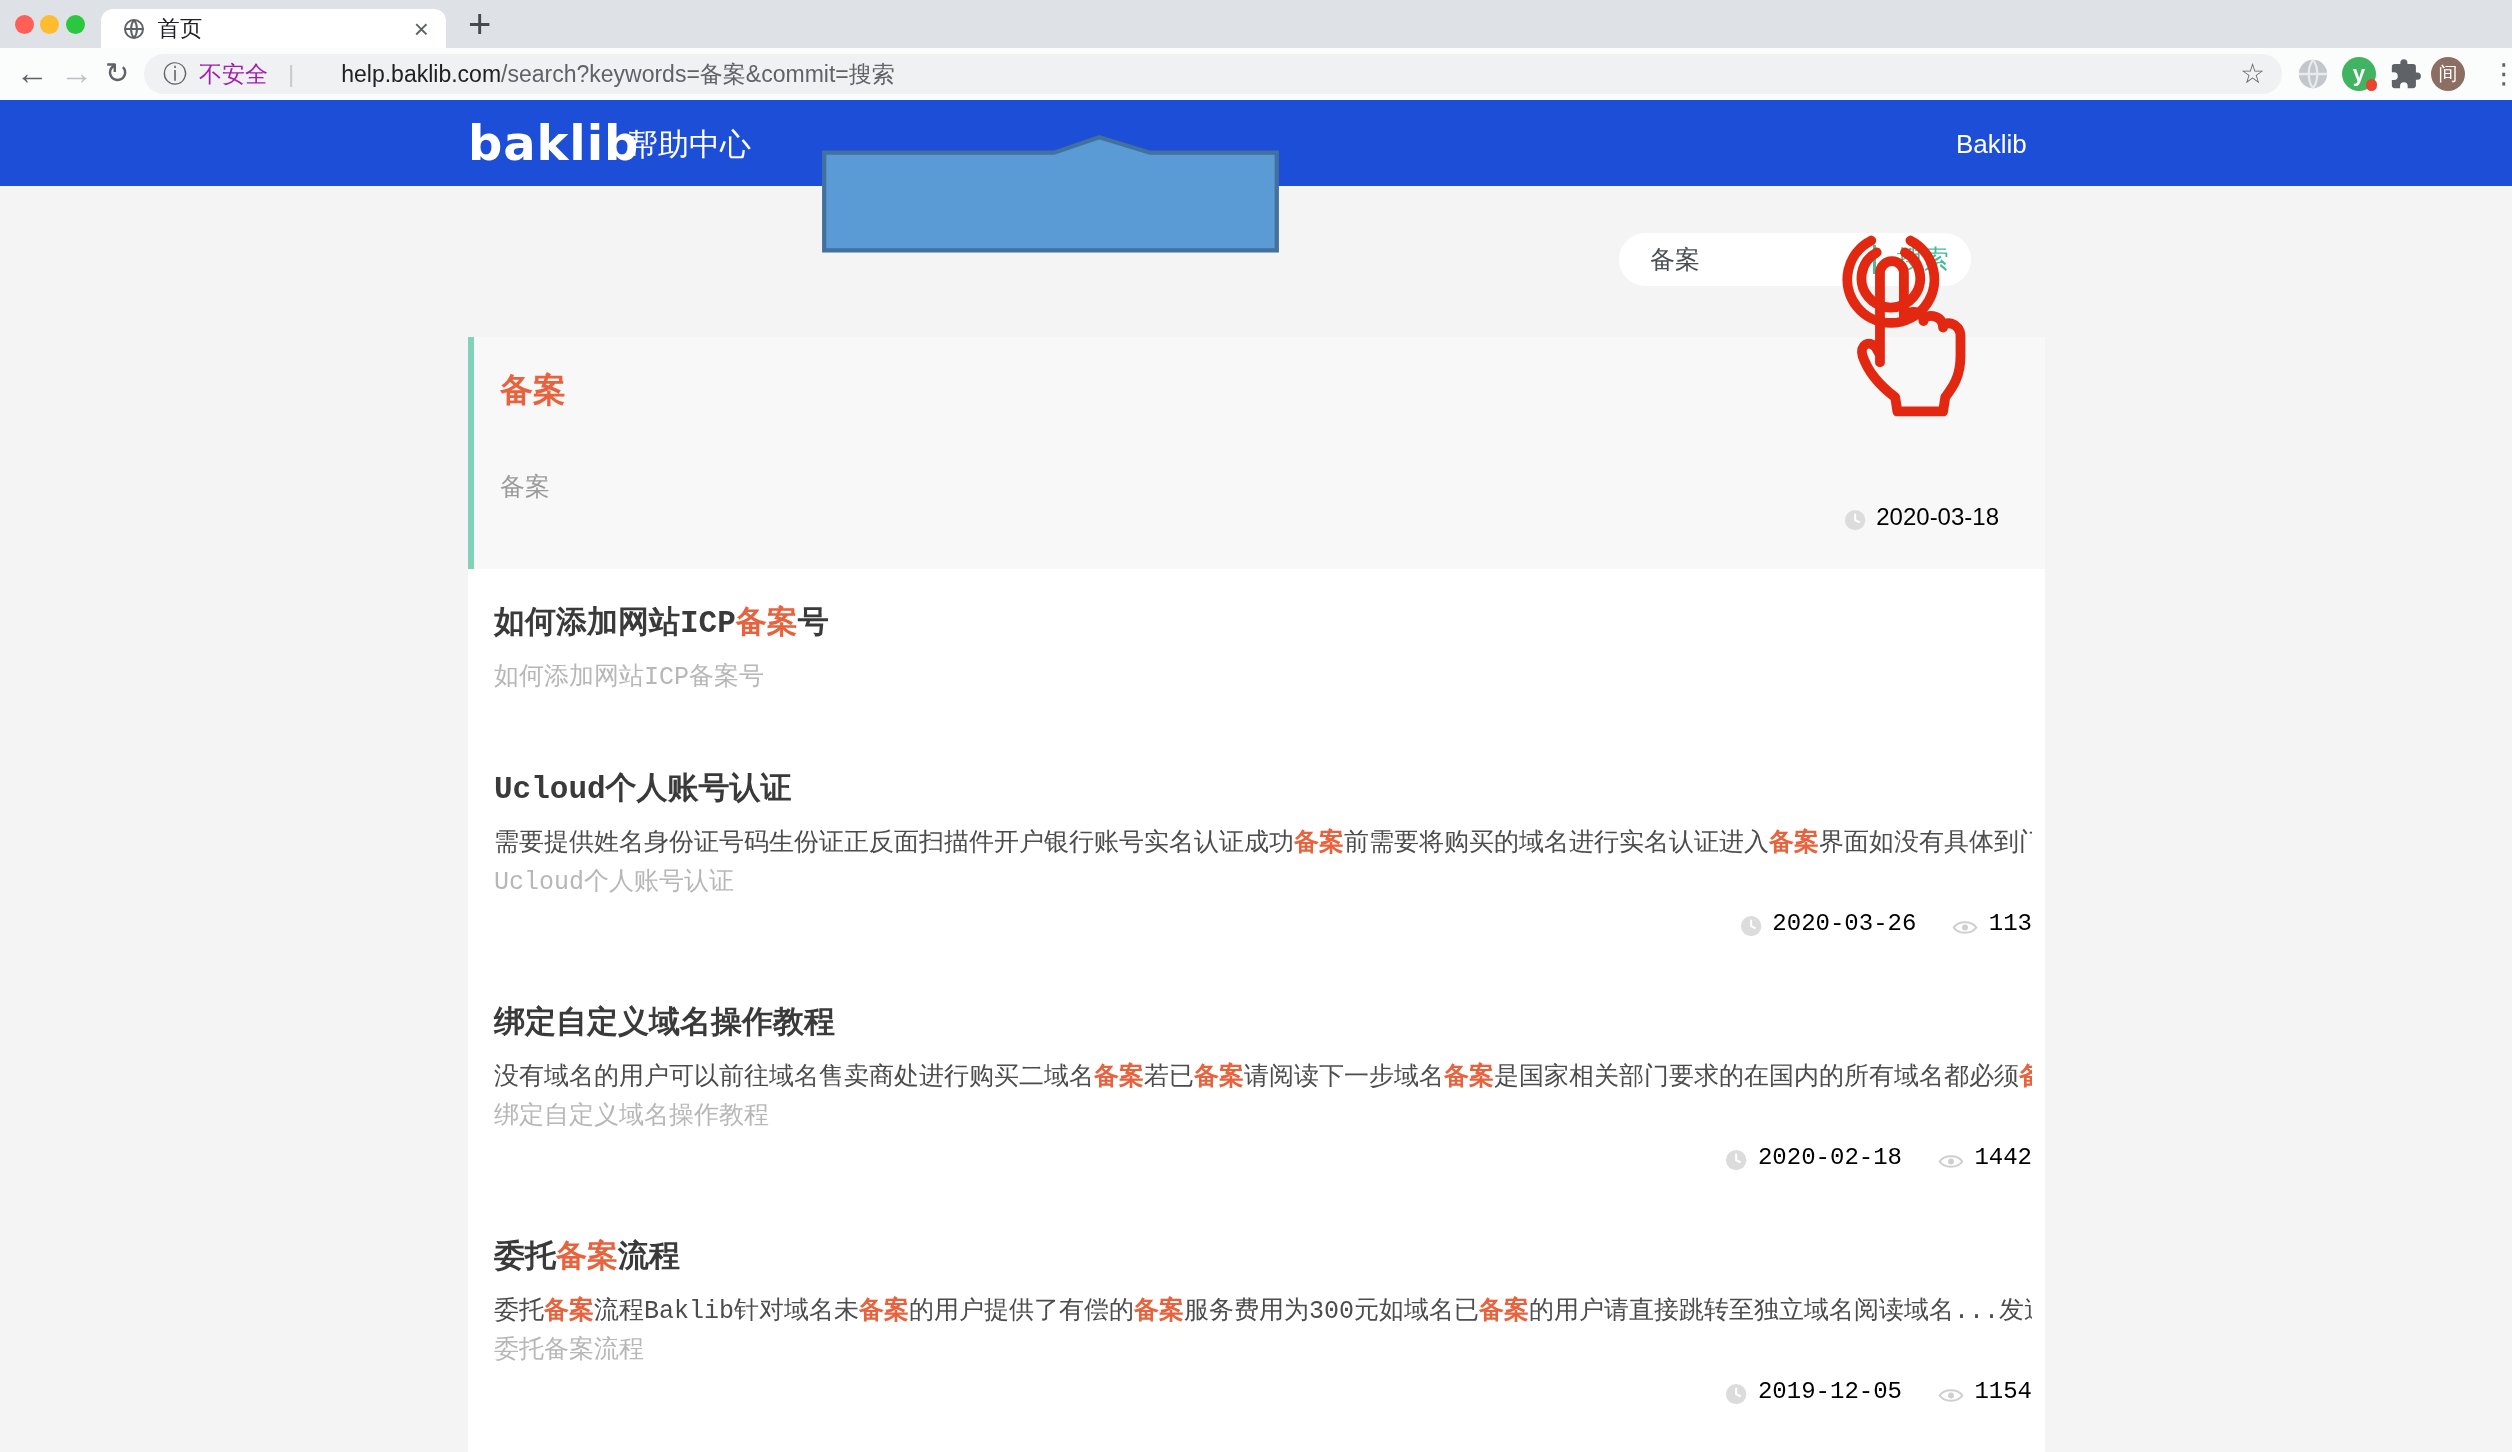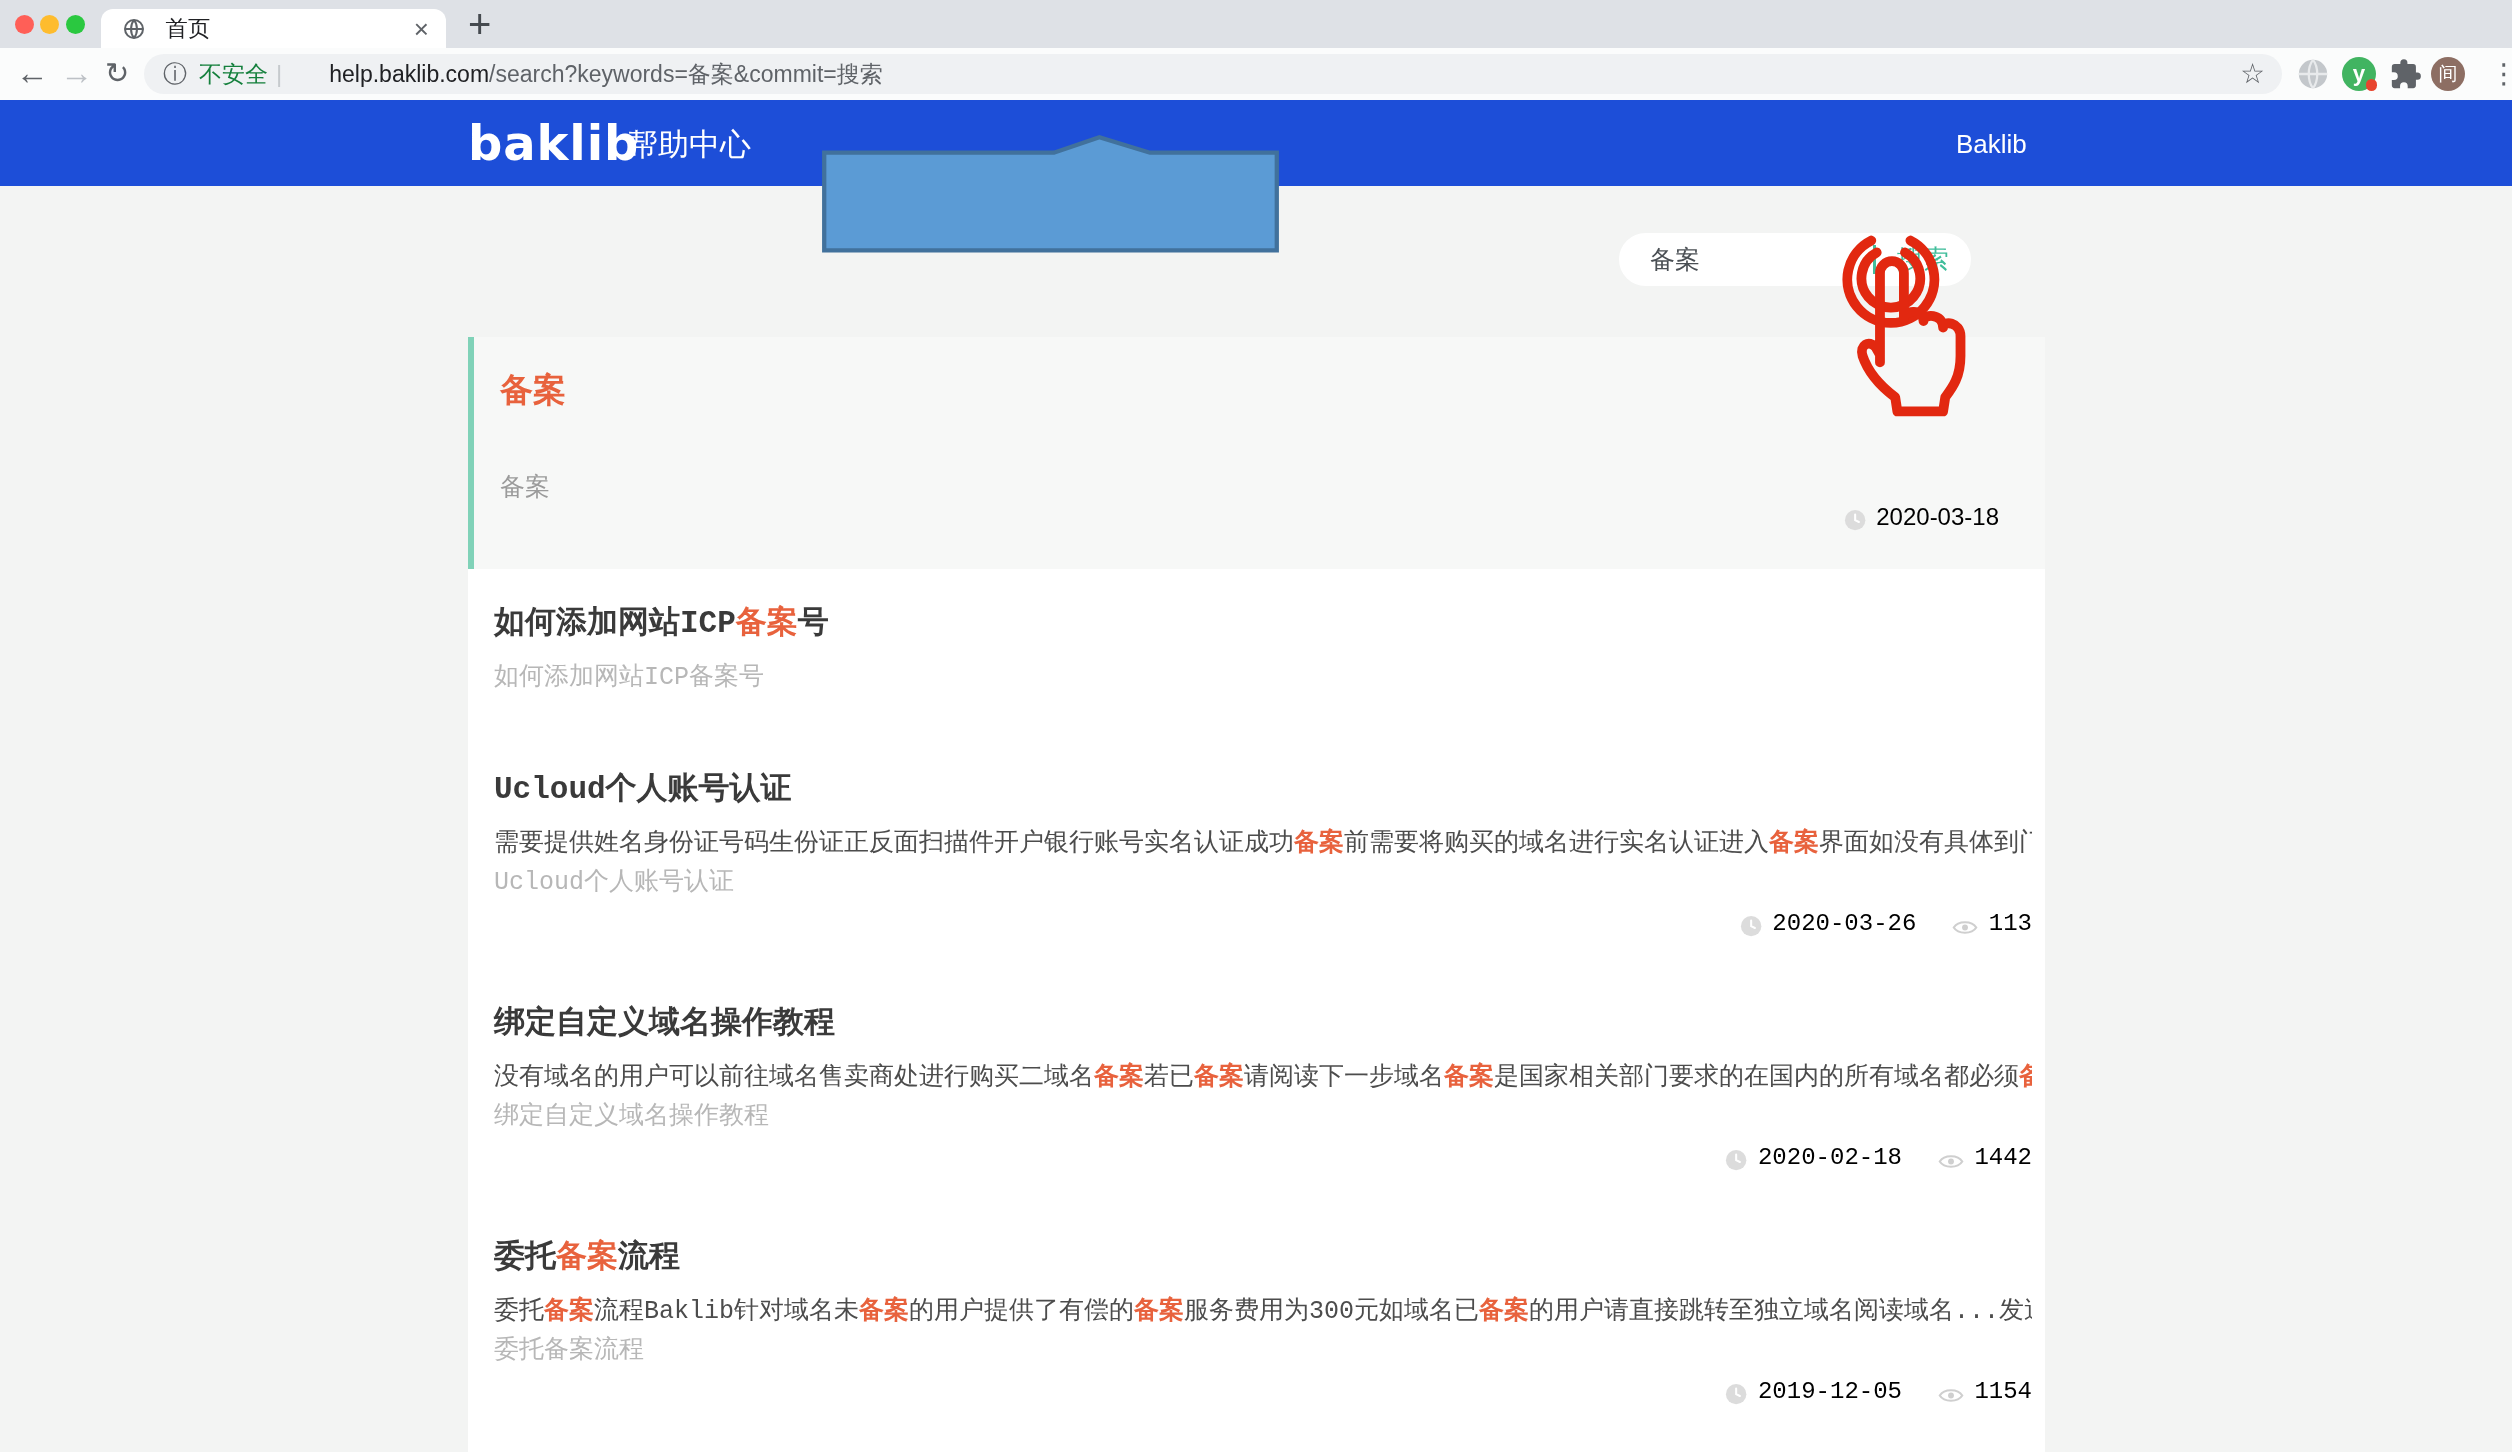--- a/index.html
+++ b/index.html
@@ -5,33 +5,33 @@
   * { margin:0; padding:0; box-sizing:border-box; }
   html,body { width:2512px; height:1452px; overflow:hidden; background:#f3f4f3;
               font-family:"Liberation Sans", sans-serif; position:relative; }
 
   
   .tabstrip { position:absolute; left:0; top:0; width:2512px; height:48px; background:#dee1e6; }
   .traffic { position:absolute; left:14.6px; top:14.6px; display:flex; gap:6.9px; }
   .traffic span { width:19px; height:19px; border-radius:50%; display:block; }
   .t-red{background:#ff5f57;} .t-yellow{background:#febc2e;} .t-green{background:#2ac840;}
   .tab { position:absolute; left:101px; top:8.6px; width:345px; height:40px; background:#fff;
-         border-radius:12px 12px 0 0; display:flex; align-items:center; padding:0 17px 0 20.6px;gap:8px; }
+         border-radius:12px 12px 0 0; display:flex; align-items:center; padding:0 17px 0 20.6px; }
   .tab .favicon { width:24px; height:24px; margin-right:12px; flex:0 0 auto; }
   .tab .tabtitle { font-size:22.3px; color:#202124; flex:1; }
   .tab .tabclose { font-size:26px; color:#5f6368; line-height:1; }
   .newtab { position:absolute; left:468px; top:1.7px; font-size:40px; color:#454a4f; font-weight:300; line-height:45px; }
 
   .toolbar { position:absolute; left:0; top:48px; width:2512px; height:52px; background:#fbfcfc; }
   .navbtn { position:absolute; top:0; height:52px; line-height:50px; font-size:33px; color:#5f6368; }
   .nav-back{left:15.5px;} .nav-fwd{left:60px; color:#bdc1c6;} .nav-reload{left:105px; font-size:29px;}
   .omnibox { position:absolute; left:144px; top:6px; width:2138px; height:40px; background:#eff1f3;
              border-radius:20px; display:flex; align-items:center; padding:0 52px 0 19px; font-size:23px; }
   .omni-info { color:#5f6368; font-size:24px; margin-right:12px; }
-  .omni-sec  { color:#15803d; margin-right:8px; }
+  .omni-sec  { color:#a21caf; margin-right:20px; }
   .omni-sep  { color:#c6cacd; margin-right:12px; font-size:24px; }
   .omni-domain { color:#202124;margin-left:35px; }
   .omni-path { color:#5f6368; }
   .omni-star { position:absolute; right:17px; top:3.4px; font-size:27.5px; color:#5f6368; }
   .ext { position:absolute; top:8.6px; width:34px; height:34px; }
   .ext-globe{ left:2296px; }
   .ext-y { left:2342px; background:#41b461; border-radius:50%; color:#fff; text-align:center;
            line-height:34px; font-size:22.3px; font-weight:bold; }
   .ext-y i { position:absolute; right:-0.9px; bottom:0; width:11.2px; height:11.2px; border-radius:50%;
              background:#e8442e; font-style:normal; }

